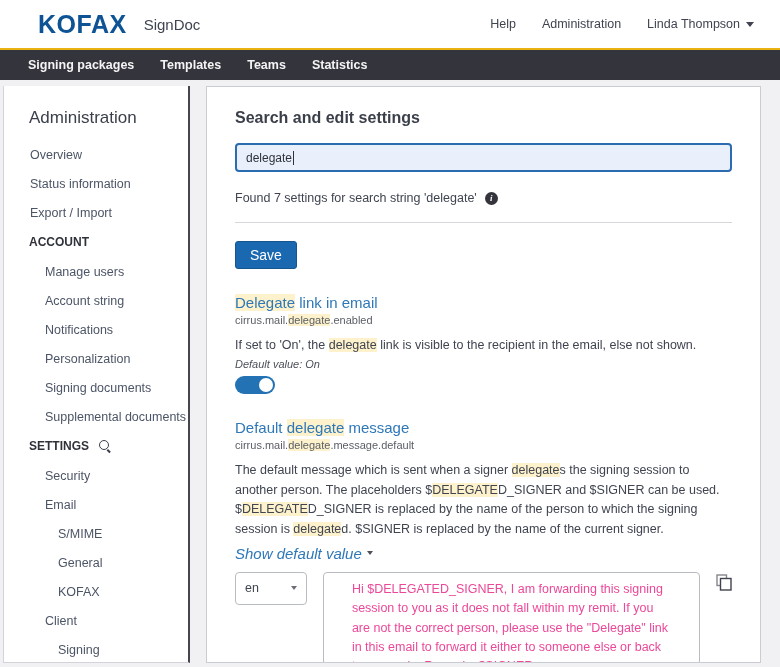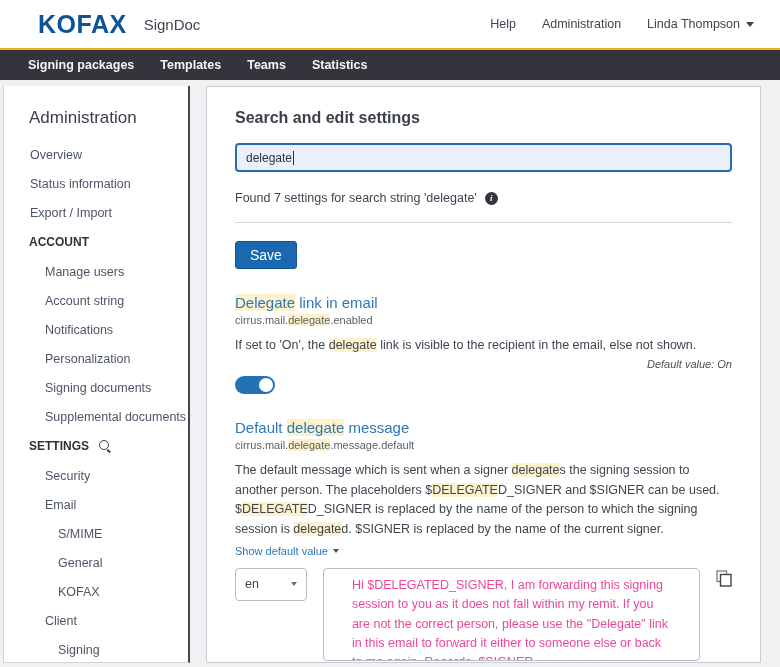--- a/index.html
+++ b/index.html
@@ -61,26 +61,26 @@
   .divider { border:none; border-top:1px solid #d5d5da; margin-top:17px; }
 
   .save-btn { margin-top:18px; background:#1a69b0; color:#ffffff; border:1px solid #15568f; border-radius:3px;
     font-size:14px; padding:5px 14px; cursor:pointer; font-family:inherit; }
 
   .setting { margin-top:25px; }
   .setting-title { font-size:15px; font-weight:400; color:#2e78b8; cursor:pointer; }
   .setting-key { font-size:11px; color:#5a5e66; margin-top:3px; }
   .setting-desc { font-size:12.5px; color:#3f4450; line-height:1.55; margin-top:10px; max-width:508px; }
   .hl { background:#fdf2cc; }
-  .default-label { font-size:11px; font-style:italic; color:#4c5058; margin-top:3px;text-align:right; }
+  .default-label { font-size:11px; font-style:italic; color:#4c5058; margin-top:3px; }
 
   .toggle { margin-top:6px; width:40px; height:18px; border-radius:9px; background:#2373b4; position:relative; cursor:pointer; }
   .toggle .knob { position:absolute; right:2px; top:2px; width:14px; height:14px; border-radius:50%; background:#ffffff; }
 
-  .show-default { font-size:11px; color:#2e78b8; margin-top:6px; display:inline-flex;
+  .show-default { font-size:15px; font-style:italic; color:#2e78b8; margin-top:6px; display:inline-flex;
     align-items:center; gap:5px; cursor:pointer;justify-content:center; }
   .caret-sm { width:0; height:0; border-left:3.5px solid transparent; border-right:3.5px solid transparent;
     border-top:4px solid #4c5058; display:inline-block; }
 
   .value-row { margin-top:10px; display:flex; align-items:flex-start; gap:16px; }
   .lang-select { width:75px; height:33px; border:1px solid #b9bcc2; border-radius:4px; background:#fff;
     display:flex; align-items:center; justify-content:space-between; padding:0 9px; cursor:pointer; }
   .lang-select .lv { font-size:12.5px; color:#3f4450; }
   .lang-select .caret-sm { border-top-color:#6a6e76; }
   .msg-area { width:396px; height:93px; border:1px solid #b9bcc2; border-radius:4px; background:#fff;

